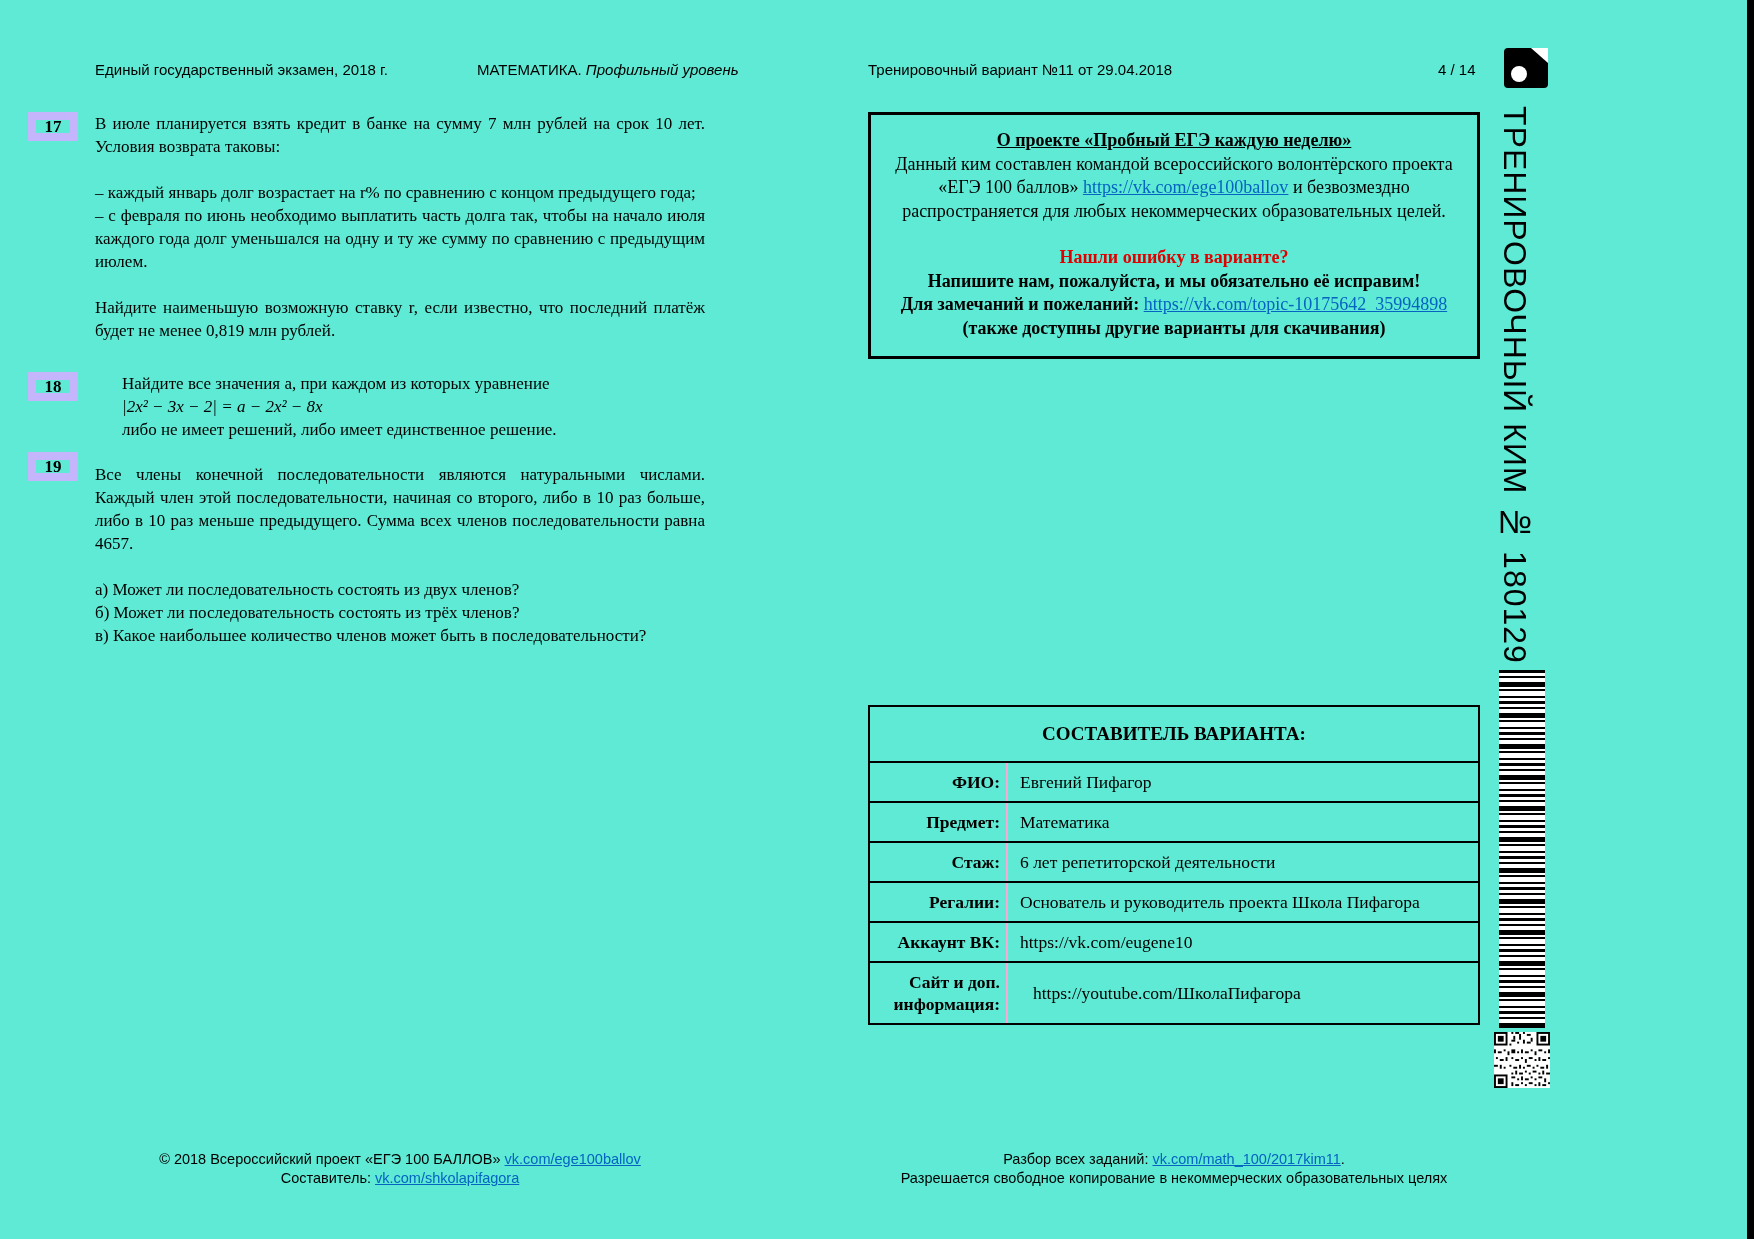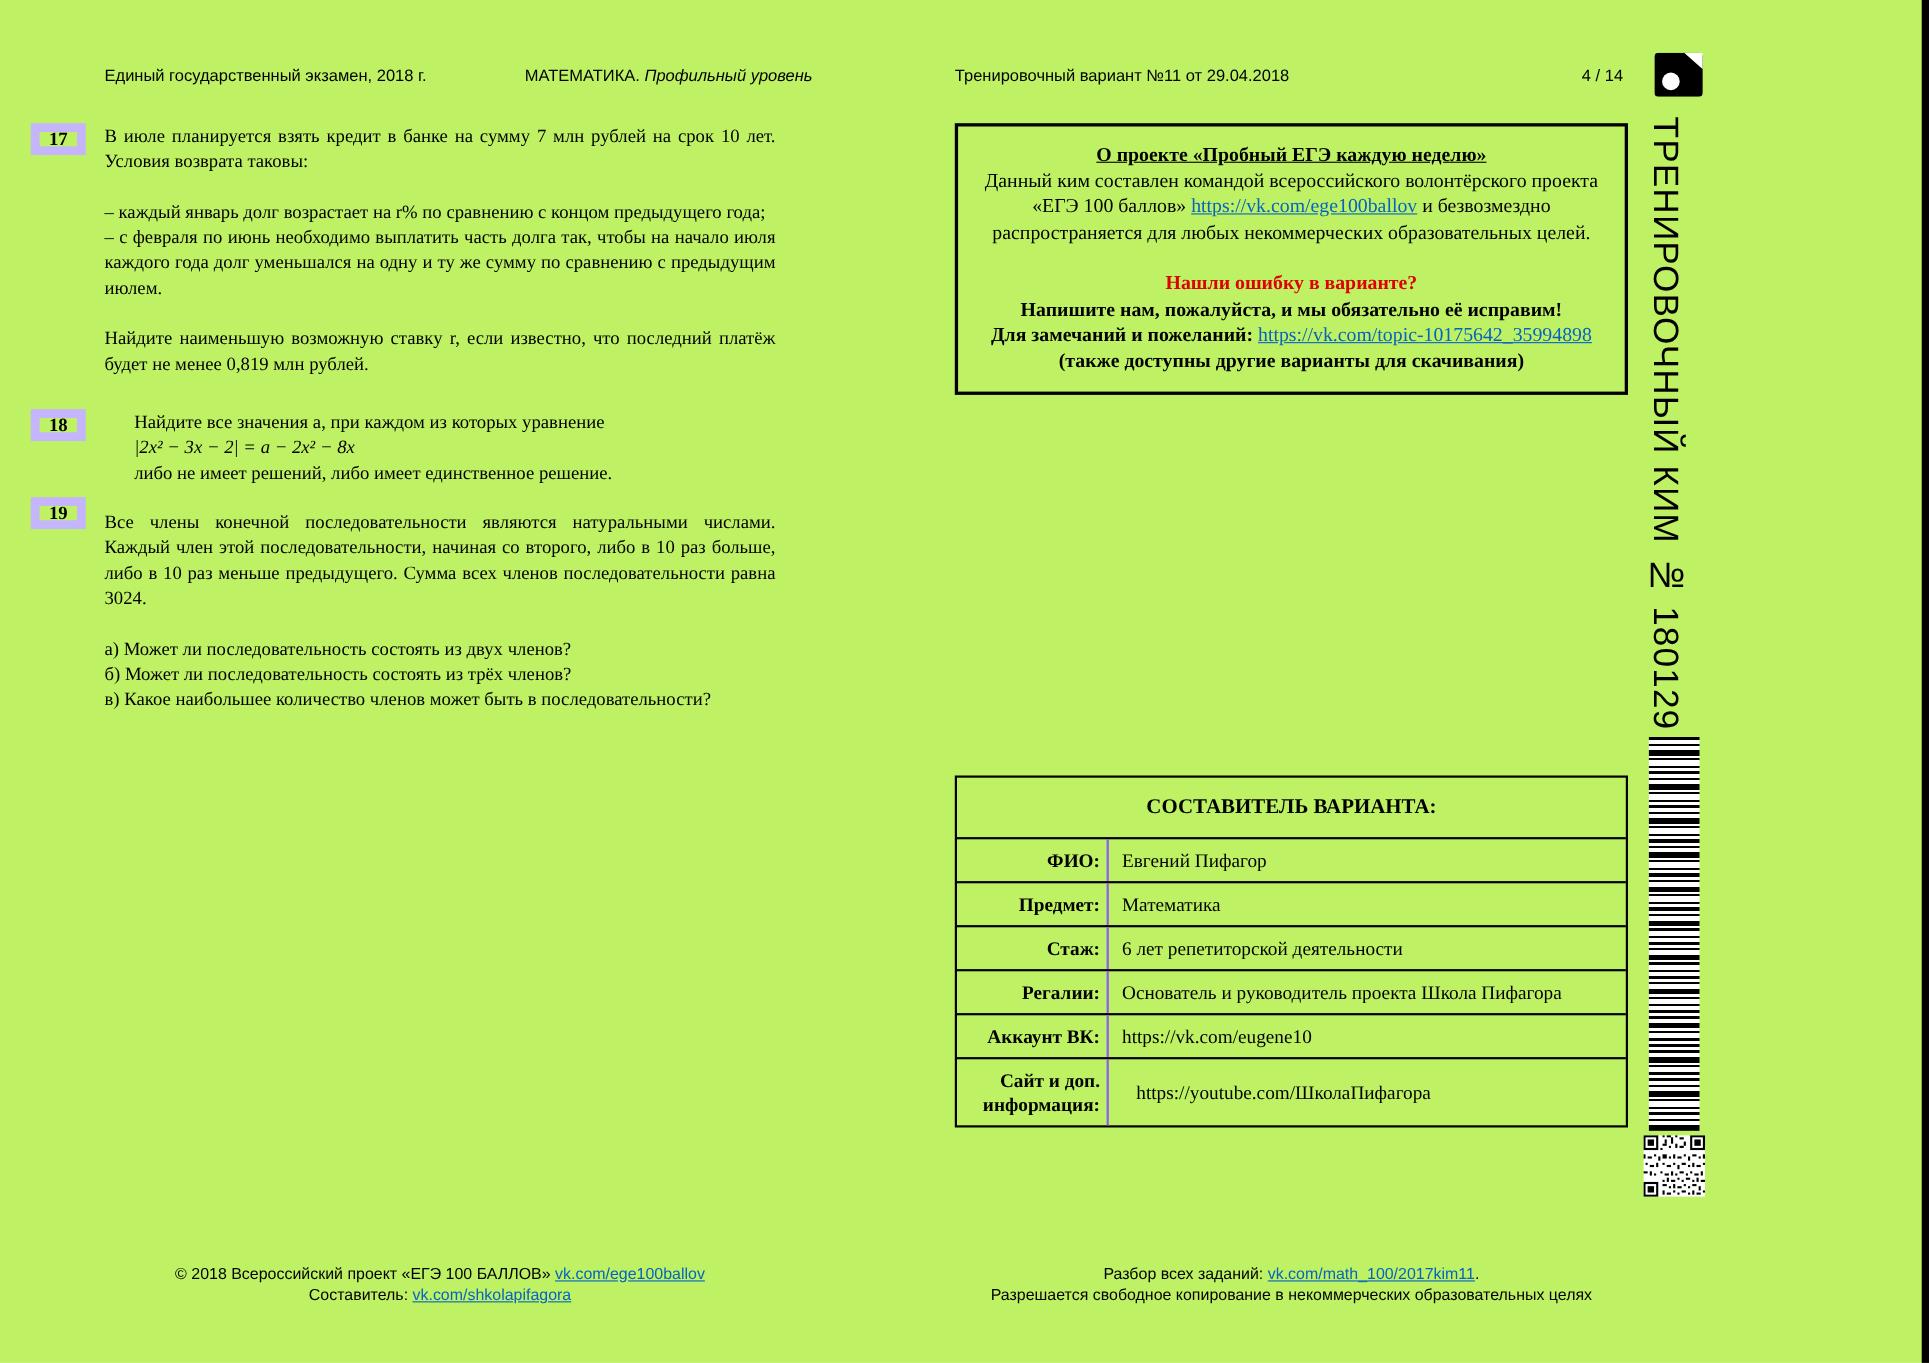--- a/index.html
+++ b/index.html
@@ -1,18 +1,18 @@
 <!DOCTYPE html>
 <html><head>
 <meta charset="utf-8">
 <style>
   * { margin:0; padding:0; box-sizing:border-box; }
   html,body { background:#ffffff; }
   .page {
-    position:relative; width:1754px; height:1239px; background:#bef264;
+    position:relative; width:1754px; height:1239px; background:#5eead4;
     font-family:"Liberation Serif", serif; color:#000; overflow:hidden;
   }
   .abs { position:absolute; }
   .hdr { font-size:15px; white-space:nowrap; font-family:"Liberation Sans", sans-serif; }
   .hdr i { font-style:italic; }
 
   .numbox {
     position:absolute; left:28px; width:50px; height:29px;
     border:8px solid #c4b5fd; display:flex; align-items:center; justify-content:center;
     font-weight:bold; font-size:17px;
@@ -40,21 +40,21 @@
     border:2px solid #000; font-size:17.5px;
   }
   .tbl-header {
     border-bottom:2px solid #000; height:56px;
     display:flex; align-items:center; justify-content:center;
     font-weight:bold; font-size:19px;
   }
   .tbl-row { display:flex; border-bottom:2px solid #000; }
   .tbl-row:last-child { border-bottom:none;gap:13px; }
   .tbl-label {
-    width:138px; border-right:2px solid #8b5cf6; font-weight:bold;
+    width:138px; border-right:2px solid #f9a8d4; font-weight:bold;
     padding:8px 6px; display:flex; align-items:center; justify-content:flex-end;
     text-align:right; line-height:22px;
   }
   .tbl-value { flex:1; padding:8px 12px; display:flex; align-items:center; line-height:22px; }
 
   .kim-vertical {
     position:absolute; left:1496px; top:106px;
     writing-mode:vertical-rl; white-space:nowrap;
     font-family:"Liberation Sans", sans-serif; font-size:32px; letter-spacing:1px;
   }
@@ -108,21 +108,21 @@
 
   <div class="numbox" style="top:372px;">18</div>
   <div class="prob" style="top:372px;margin-left:27px;">
     <div>Найдите все значения a, при каждом из которых уравнение</div>
     <div class="formula">|2x² − 3x − 2| = a − 2x² − 8x</div>
     <div>либо не имеет решений, либо имеет единственное решение.</div>
   </div>
 
   <div class="numbox" style="top:452px;">19</div>
   <div class="prob" style="top:463px;">
-    <div>Все члены конечной последовательности являются натуральными числами. Каждый член этой последовательности, начиная со второго, либо в 10 раз больше, либо в 10 раз меньше предыдущего. Сумма всех членов последовательности равна 3024.</div>
+    <div>Все члены конечной последовательности являются натуральными числами. Каждый член этой последовательности, начиная со второго, либо в 10 раз больше, либо в 10 раз меньше предыдущего. Сумма всех членов последовательности равна 4657.</div>
     <div class="gap"></div>
     <div>а) Может ли последовательность состоять из двух членов?</div>
     <div>б) Может ли последовательность состоять из трёх членов?</div>
     <div>в) Какое наибольшее количество членов может быть в последовательности?</div>
   </div>
 
   <div class="aboutbox">
     <div class="abouttitle">О проекте «Пробный ЕГЭ каждую неделю»</div>
     <div><span>Данный ким составлен командой всероссийского волонтёрского проекта «ЕГЭ 100 баллов» </span><span class="link">https://vk.com/ege100ballov</span><span> и безвозмездно распространяется для любых некоммерческих образовательных целей.</span></div>
     <div class="gap"></div>

